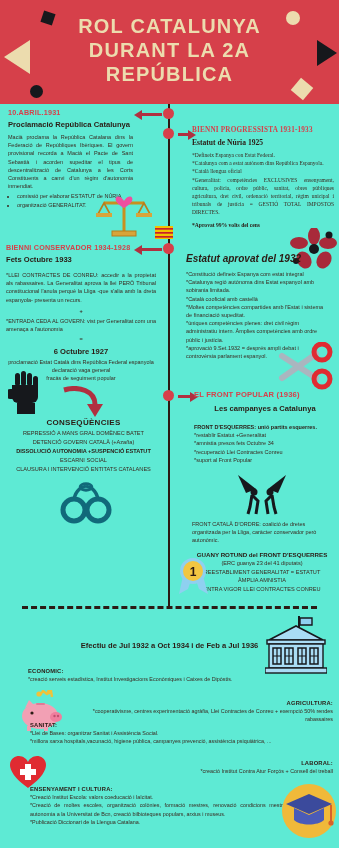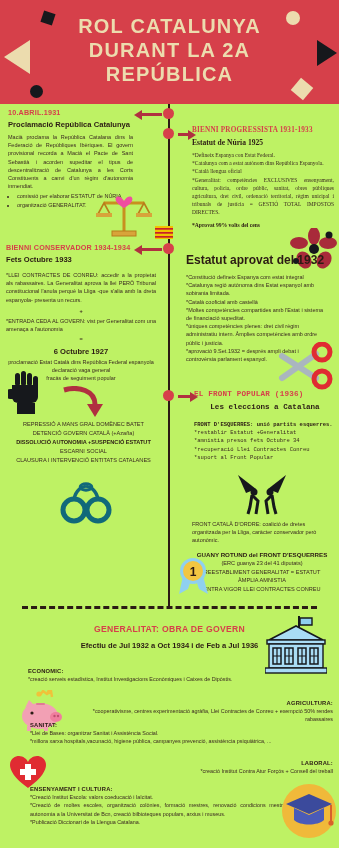--- a/index.html
+++ b/index.html
@@ -2,21 +2,21 @@
 <html><head>
 <meta charset="utf-8">
 <style>
   html,body{margin:0;padding:0;}
   body{
     width:339px;height:848px;overflow:hidden;
     background:#e8d9a8;
     font-family:"Liberation Sans", sans-serif;
     -webkit-font-smoothing:antialiased;
   }
-  #page{position:relative;width:339px;height:848px;background:#bef264;}
+  #page{position:relative;width:339px;height:848px;background:#5eead4;}
 
   
   .header{position:absolute;left:0;top:0;width:339px;height:104px;background:#d6404a;overflow:hidden;}
   .header-title{
     position:absolute;left:0;top:14px;width:339px;text-align:center;
     color:#ecdcae;font-weight:bold;font-size:20px;line-height:24px;
     letter-spacing:1.2px;font-family:"Liberation Sans",sans-serif;
     white-space:pre-line;
   }
   .hd{position:absolute;}
@@ -112,21 +112,21 @@
   </svg>
 
   <svg class="icon" style="left:155px;top:226px;" width="18" height="13" viewBox="0 0 18 13">
     <rect x="0" y="0" width="18" height="13" fill="#f2c200"></rect>
     <rect x="0" y="2" width="18" height="1.7" fill="#c8202a"></rect>
     <rect x="0" y="6" width="18" height="1.7" fill="#c8202a"></rect>
     <rect x="0" y="10" width="18" height="1.7" fill="#c8202a"></rect>
   </svg>
 
   <div class="blk" style="left:6px;top:243px;width:150px;">
-    <div class="sec-head">BIENNI CONSERVADOR 1934-1934</div>
+    <div class="sec-head">BIENNI CONSERVADOR 1934-1928</div>
     <div class="sub-head">Fets Octubre 1933</div>
     <div class="body-t" style="margin-top:7px;">*LLEI CONTRACTES DE CONREU: accedir a la propietat als rabassaires. La Generalitat aprova la llei PERÒ Tribunal constitucional l'anula perquè la Lliga -que s'alia amb la dreta espanyola- presenta un recurs.</div>
     <div class="body-c" style="margin-top:3px;font-weight:bold;">+</div>
     <div class="body-t" style="margin-top:2px;">*ENTRADA CEDA AL GOVERN: vist per Generalitat com una amenaça a l'autonomia</div>
     <div class="body-c" style="margin-top:2px;font-weight:bold;">=</div>
     <div style="text-align:center;font-weight:bold;font-size:7.6px;margin-top:3px;color:#2b1b14;">6 Octubre 1927</div>
     <div class="body-c" style="margin-top:2px;white-space:pre-line;">proclamació Estat Català dins República Federal espanyola
 declaració vaga general
 fracàs de seguiment popular</div>
   </div>
@@ -140,20 +140,21 @@
     <path d="M2 18 a5 5 0 0 0 0 10 h4 v-10 Z" fill="#16181c"></path>
     <rect x="9" y="32" width="18" height="11" fill="#16181c"></rect>
   </svg>
 
   <svg class="icon" style="left:62px;top:386px;" width="44" height="32" viewBox="0 0 44 32">
     <path d="M2 4 C16 0, 34 4, 33 20" stroke="#b03040" stroke-width="5" fill="none"></path>
     <path d="M25 18 L41 18 L33 31 Z" fill="#b03040"></path>
   </svg>
 
   <div class="blk" style="left:6px;top:418px;width:155px;text-align:center;">
+    <div style="font-weight:bold;font-size:8px;color:#2b1b14;letter-spacing:.3px;">CONSEQÜÈNCIES</div>
     <div style="font-size:5.6px;line-height:9px;color:#3a2a20;margin-top:2px;">REPRESSIÓ A MANS GRAL DOMÈNEC BATET</div>
     <div style="font-size:5.6px;line-height:9px;color:#3a2a20;">DETENCIÓ GOVERN CATALÀ (+Azaña)</div>
     <div style="font-size:5.6px;line-height:9px;color:#2b1b14;font-weight:bold;">DISSOLUCIÓ AUTONOMIA +SUSPENCIÓ ESTATUT</div>
     <div style="font-size:5.6px;line-height:9px;color:#3a2a20;">ESCARNI SOCIAL</div>
     <div style="font-size:5.6px;line-height:9px;color:#3a2a20;">CLAUSURA I INTERVENCIÓ ENTITATS CATALANES</div>
   </div>
 
   <svg class="icon" style="left:58px;top:482px;" width="56" height="42" viewBox="0 0 56 42">
     <circle cx="16" cy="28" r="11" fill="none" stroke="#11697a" stroke-width="5"></circle>
     <circle cx="40" cy="28" r="11" fill="none" stroke="#11697a" stroke-width="5"></circle>
@@ -179,39 +180,39 @@
       <ellipse cx="34" cy="32" rx="7" ry="9" transform="rotate(30 34 32)"></ellipse>
       <ellipse cx="14" cy="32" rx="7" ry="9" transform="rotate(-30 14 32)"></ellipse>
       <ellipse cx="9" cy="15" rx="9" ry="6"></ellipse>
     </g>
     <circle cx="24" cy="21" r="5" fill="#16181c"></circle>
     <circle cx="39" cy="7" r="3.5" fill="#16181c"></circle>
     <circle cx="6" cy="33" r="3" fill="#16181c"></circle>
   </svg>
 
   <div class="blk" style="left:186px;top:250px;width:142px;">
-    <div class="sub-head" style="font-size:12px;">Estatut aprovat del 1932</div>
+    <div class="sub-head" style="font-size:10px;font-style:italic;">Estatut aprovat del 1932</div>
     <div class="body-t" style="margin-top:6px;text-align:left;">*Constitució defineix Espanya com estat integral</div>
     <div class="body-t" style="text-align:left;">*Catalunya regió autònoma dins Estat espanyol amb sobirania limitada.</div>
     <div class="body-t" style="text-align:left;">*Català cooficial amb castellà</div>
     <div class="body-t" style="text-align:left;">*Moltes competències compartides amb l'Estat i sistema de financiació supeditat.</div>
     <div class="body-t" style="text-align:left;">*úniques competències plenes: dret civil règim administratiu intern. Àmplies competències amb ordre públic i justícia.</div>
     <div class="body-t" style="text-align:left;">*aprovació 9.Set.1932 = després ampli debat i controvèrsia parlament espanyol.</div>
   </div>
 
   <svg class="icon" style="left:278px;top:342px;" width="56" height="48" viewBox="0 0 56 48">
     <path d="M4 36 L38 12" stroke="#aab6bf" stroke-width="6" stroke-linecap="round"></path>
     <path d="M4 14 L38 36" stroke="#aab6bf" stroke-width="6" stroke-linecap="round"></path>
     <circle cx="44" cy="10" r="8" fill="none" stroke="#e02b32" stroke-width="5"></circle>
     <circle cx="44" cy="37" r="8" fill="none" stroke="#e02b32" stroke-width="5"></circle>
   </svg>
 
-  <div class="blk" style="left:194px;top:390px;width:142px;font-family:Liberation Mono, monospace;">
+  <div class="blk" style="left:194px;top:390px;width:142px;">
     <div class="sec-head" style="font-size:7.6px;">EL FRONT POPULAR (1936)</div>
-    <div class="sub-head" style="margin-top:5px;text-align:center;">Les eleccions a Catalana</div>
+    <div class="sub-head" style="margin-top:5px;text-align:center;">Les campanyes a Catalunya</div>
     <div class="body-t" style="margin-top:10px;text-align:left;font-weight:bold;color:#2b1b14;">FRONT D'ESQUERRES: unió partits esquerres.</div>
     <div class="body-t" style="text-align:left;">*restablir Estatut +Generalitat</div>
     <div class="body-t" style="text-align:left;">*amnistia presos fets Octubre 34</div>
     <div class="body-t" style="text-align:left;">*recuperació Llei Contractes Conreu</div>
     <div class="body-t" style="text-align:left;">*suport al Front Popular</div>
   </div>
 
   <svg class="icon" style="left:232px;top:473px;" width="60" height="42" viewBox="0 0 60 42">
     <path d="M6 2 L24 16 L14 20 Z" fill="#16181c"></path>
     <path d="M54 2 L36 16 L46 20 Z" fill="#16181c"></path>
@@ -236,21 +237,20 @@
   <svg class="icon" style="left:177px;top:556px;" width="34" height="40" viewBox="0 0 34 40">
     <path d="M6 20 L2 38 L11 33 L14 24 Z" fill="#8fd0f0"></path>
     <path d="M26 20 L31 38 L22 33 L19 24 Z" fill="#8fd0f0"></path>
     <circle cx="16" cy="15" r="13" fill="#8fd0f0"></circle>
     <circle cx="16" cy="15" r="10" fill="#f2c642"></circle>
     <text x="16" y="20" font-size="12" font-family="Liberation Sans, sans-serif" fill="#2b1b14" text-anchor="middle" font-weight="bold">1</text>
   </svg>
 
   <div class="dash"></div>
 
-  <div class="gen-head">GENERALITAT: OBRA DE GOVERN</div>
   <div class="gen-sub">Efectiu de Jul 1932 a Oct 1934  i de Feb a Jul 1936</div>
 
   <svg class="icon" style="left:265px;top:616px;" width="62" height="58" viewBox="0 0 62 58">
     <rect x="33" y="0" width="2" height="14" fill="#16181c"></rect>
     <path d="M35 2 h12 v7 h-12 Z" fill="#8fd0f0" stroke="#16181c" stroke-width="1.4"></path>
     <path d="M4 24 L31 10 L58 24 Z" fill="#a9dcf5" stroke="#16181c" stroke-width="1.6"></path>
     <rect x="2" y="24" width="58" height="4" fill="#a9dcf5" stroke="#16181c" stroke-width="1.4"></rect>
     <rect x="4" y="28" width="54" height="24" fill="#a9dcf5" stroke="#16181c" stroke-width="1.4"></rect>
     <rect x="0" y="52" width="62" height="5" fill="#a9dcf5" stroke="#16181c" stroke-width="1.4"></rect>
     <g fill="none" stroke="#16181c" stroke-width="1.5">

